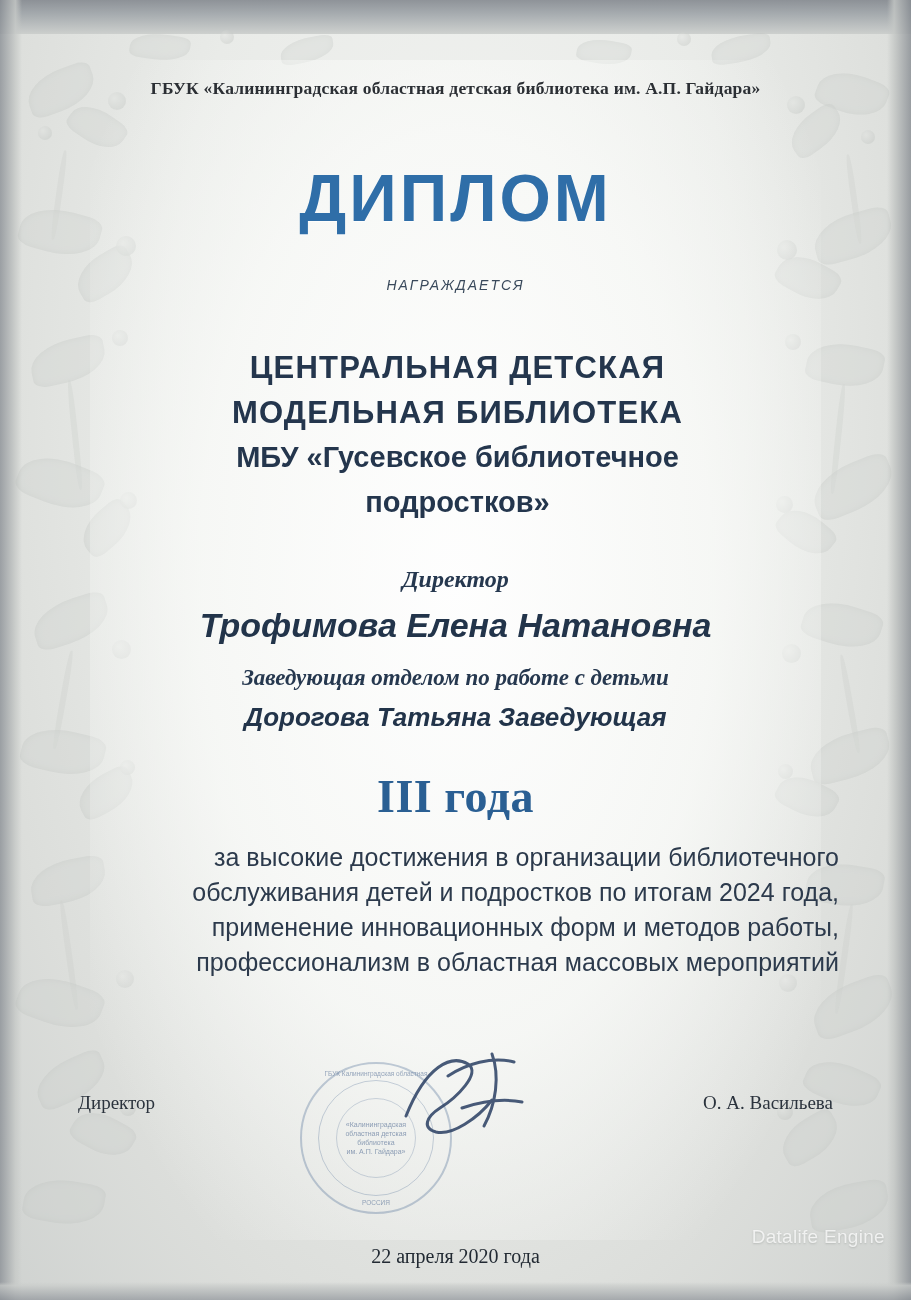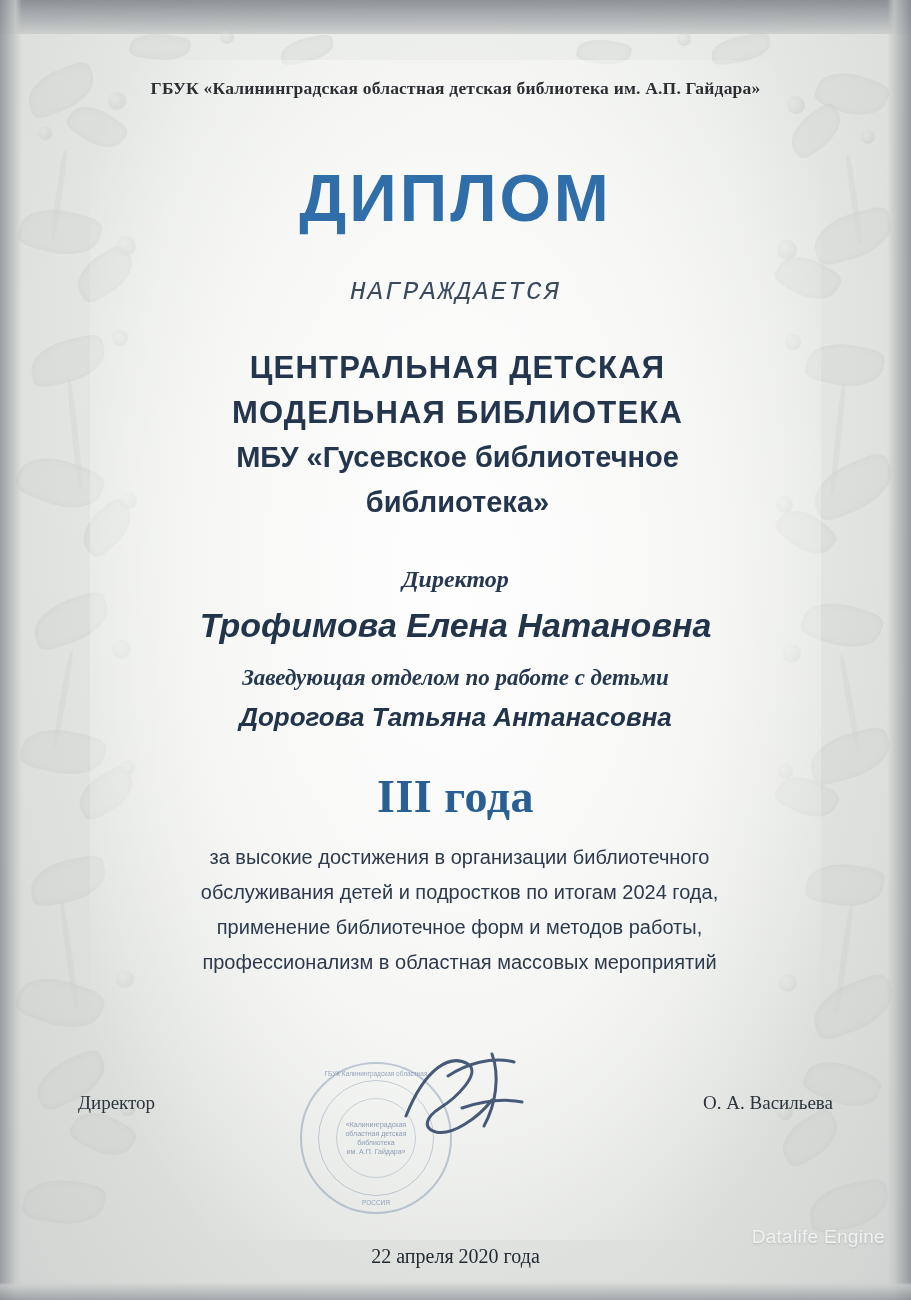--- a/index.html
+++ b/index.html
@@ -106,23 +106,23 @@
     font-size: 66px;
     font-weight: 700;
     letter-spacing: 3px;
     color: #2f6ea8;
     text-shadow: 0 1px 0 rgba(255,255,255,.7);
   }
 
   .awarded {
     position: absolute;
     top: 277px; left: 0; right: 0;
-    font-family: Liberation Mono, monospace;
+    font-family: Liberation Sans, sans-serif;
     font-style: italic;
-    font-size: 26px;
+    font-size: 14px;
     letter-spacing: 2px;
     color: #3a4a5c;
   }
 
   .recipient {
     position: absolute;
     top: 345px; left: 64px; right: 60px;
     font-family: "Liberation Sans", sans-serif;
     font-weight: 700;
     font-size: 31px;
@@ -176,23 +176,24 @@
     font-weight: 700;
     font-size: 46px;
     color: #2a5f93;
     letter-spacing: .5px;
   }
 
   .reason {
     position: absolute;
     top: 840px; left: 80px; right: 72px;
     font-family: "Liberation Sans", sans-serif;
-    font-size: 20px;
+    font-size: 25px;
     line-height: 35px;
     color: #2c3a4c;
+    text-align: right;
   }
 
   .sign-row {
     position: absolute;
     top: 1092px; left: 78px; right: 78px;
     display: flex;
     justify-content: space-between;
     align-items: center;
     font-family: "Liberation Serif", serif;
     font-size: 19px;
@@ -355,35 +356,35 @@
     <div class="org-line">ГБУК «Калининградская областная детская библиотека им. А.П. Гайдара»</div>
 
     <div class="title">ДИПЛОМ</div>
 
     <div class="awarded">НАГРАЖДАЕТСЯ</div>
 
     <div class="recipient">
       <div class="l1">ЦЕНТРАЛЬНАЯ ДЕТСКАЯ</div>
       <div class="l2">МОДЕЛЬНАЯ БИБЛИОТЕКА</div>
       <div class="l3">МБУ   «Гусевское библиотечное</div>
-      <div class="l4">библиотека»</div>
+      <div class="l4">подростков»</div>
     </div>
 
     <div class="role-1">Директор</div>
     <div class="name-1">Трофимова Елена Натановна</div>
 
     <div class="role-2">Заведующая отделом по работе с детьми</div>
-    <div class="name-2">Дорогова Татьяна Антанасовна</div>
+    <div class="name-2">Дорогова Татьяна Заведующая</div>
 
     <div class="place">III года</div>
 
     <div class="reason">
       <div>за высокие достижения в организации библиотечного</div>
       <div>обслуживания детей и подростков по итогам 2024 года,</div>
-      <div>применение библиотечное форм и методов работы,</div>
+      <div>применение инновационных форм и методов работы,</div>
       <div>профессионализм в областная массовых мероприятий</div>
     </div>
 
     <div class="sign-row">
       <div>Директор</div>
       <div>О. А. Васильева</div>
     </div>
 
     <div class="stamp">
       <div class="ring-inner"></div>

